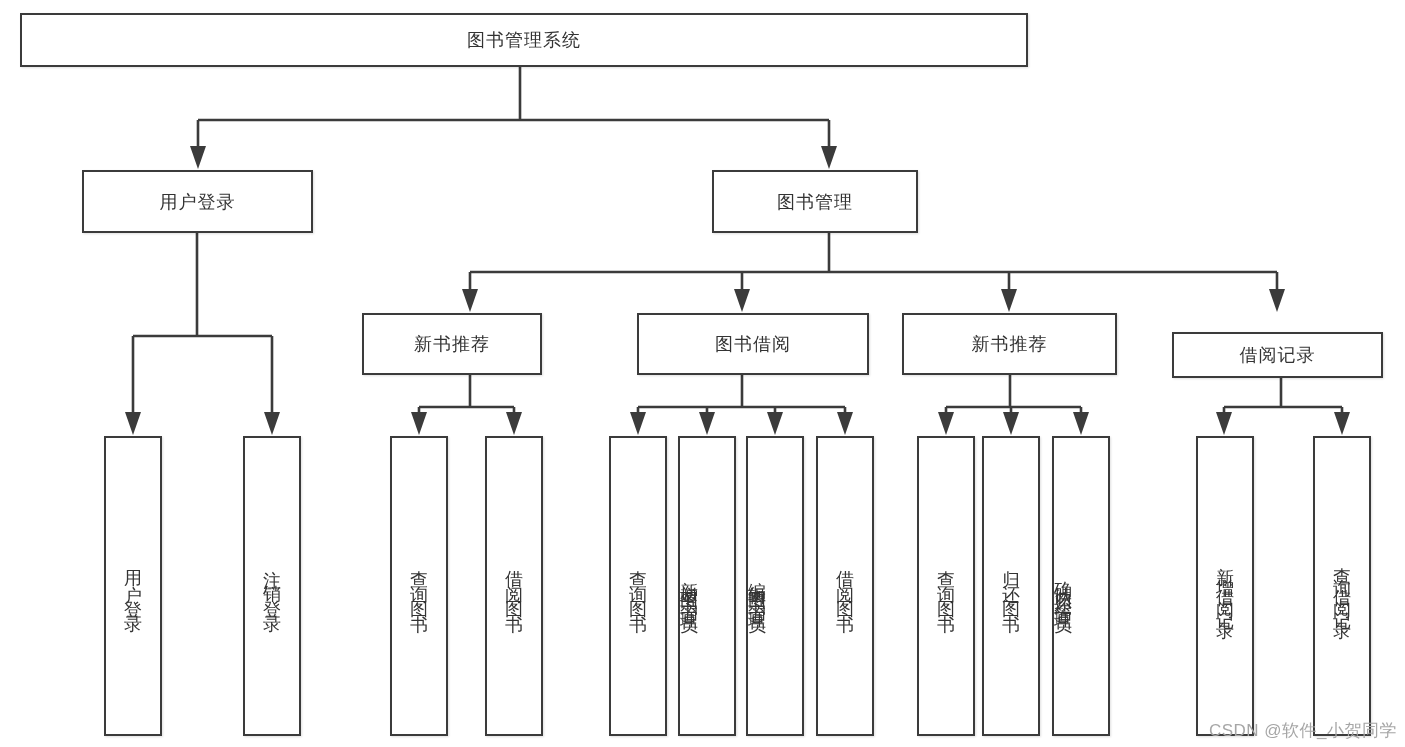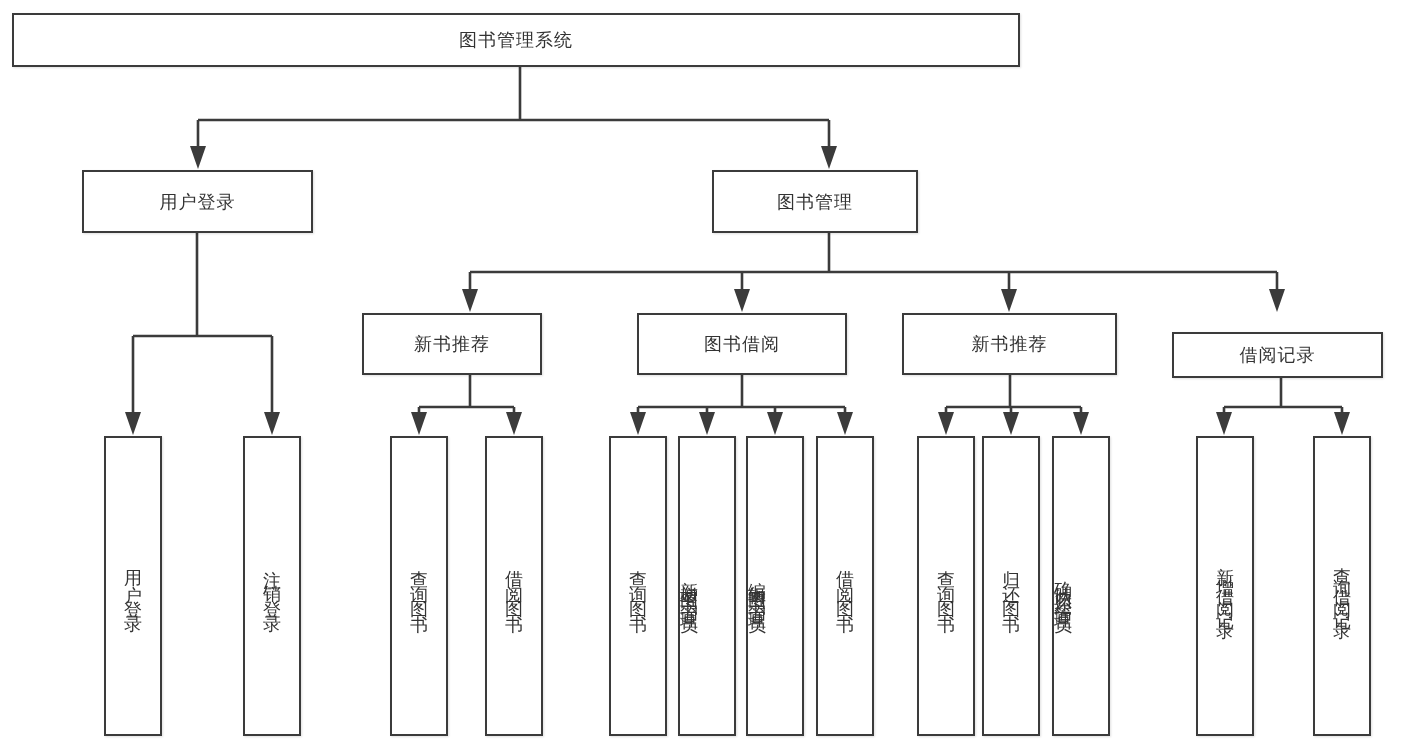--- a/index.html
+++ b/index.html
@@ -21,21 +21,21 @@
     position: absolute;
     background: #ffffff;
     border: 2.5px solid #3b3b3b;
     box-sizing: border-box;
     display: flex;
     align-items: center;
     justify-content: center;
     color: #333333;
     box-shadow: 1px 1px 2px rgba(0,0,0,0.12);
   }
-  .node.root { font-size: 18px; letter-spacing: 1px; }
+  .node.root { font-size: 18px; letter-spacing: 1px; margin-left: 8px; }
   .node.branch { font-size: 18px; letter-spacing: 1px; }
   .node.leaf {
     width: 58px;
     top: 436px;
     height: 300px;
     border-width: 2.8px;
     font-size: 18px;
   }
   .leaf .vtext {
     writing-mode: vertical-rl;
@@ -116,21 +116,21 @@
   <div class="node branch" style="left:82px; top:170px; width:231px; height:63px;">
     <span>用户登录</span>
   </div>
   <div class="node branch" style="left:712px; top:170px; width:206px; height:63px;">
     <span>图书管理</span>
   </div>
 
   <div class="node branch" style="left:362px; top:313px; width:180px; height:62px;">
     <span>新书推荐</span>
   </div>
-  <div class="node branch" style="left:637px; top:313px; width:210px; height:62px;">
+  <div class="node branch" style="left:637px; top:313px; width:232px; height:62px;">
     <span>图书借阅</span>
   </div>
   <div class="node branch" style="left:902px; top:313px; width:215px; height:62px;">
     <span>新书推荐</span>
   </div>
   <div class="node branch" style="left:1172px; top:332px; width:211px; height:46px;">
     <span>借阅记录</span>
   </div>
 
   <div class="node leaf" style="left:104px;">
@@ -170,14 +170,15 @@
     <span class="vtext ls-sm">确认归还（管理员）</span>
   </div>
 
   <div class="node leaf" style="left:1196px;">
     <span class="vtext ls-md">新增借阅记录</span>
   </div>
   <div class="node leaf" style="left:1313px;">
     <span class="vtext ls-md">查询借阅记录</span>
   </div>
 
+  <div class="watermark">CSDN @软件_小贺同学</div>
 
 </div>
 
 </body></html>

